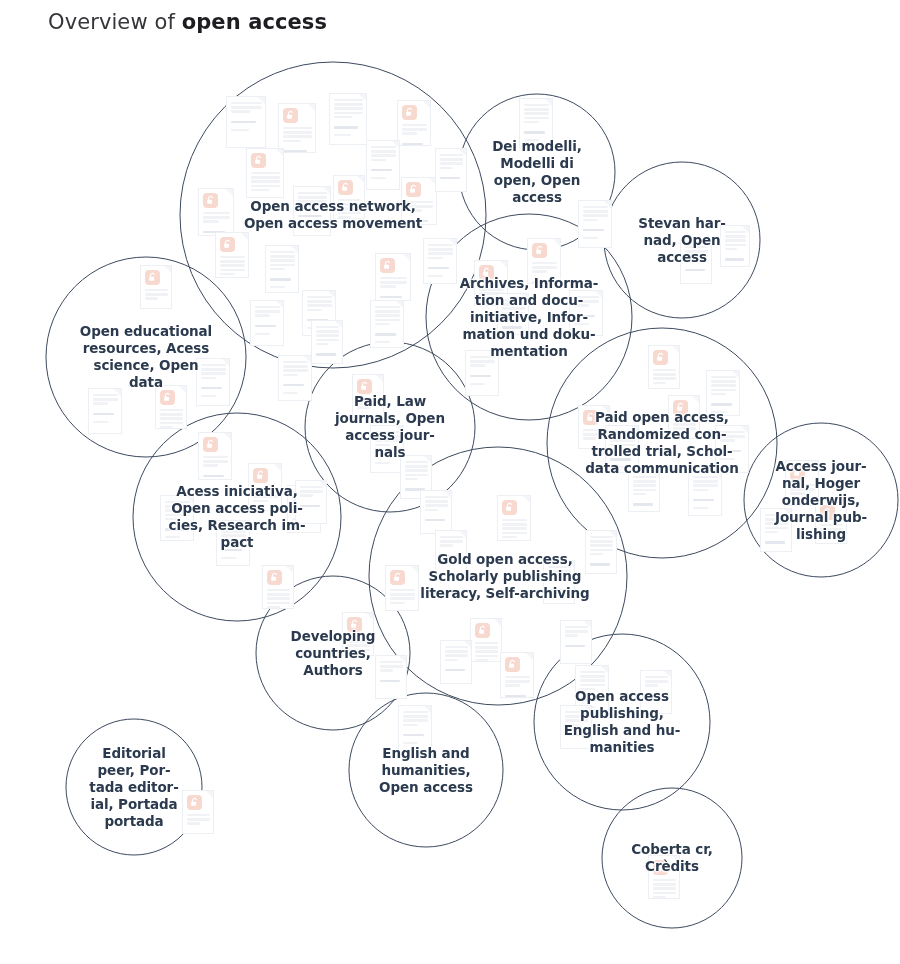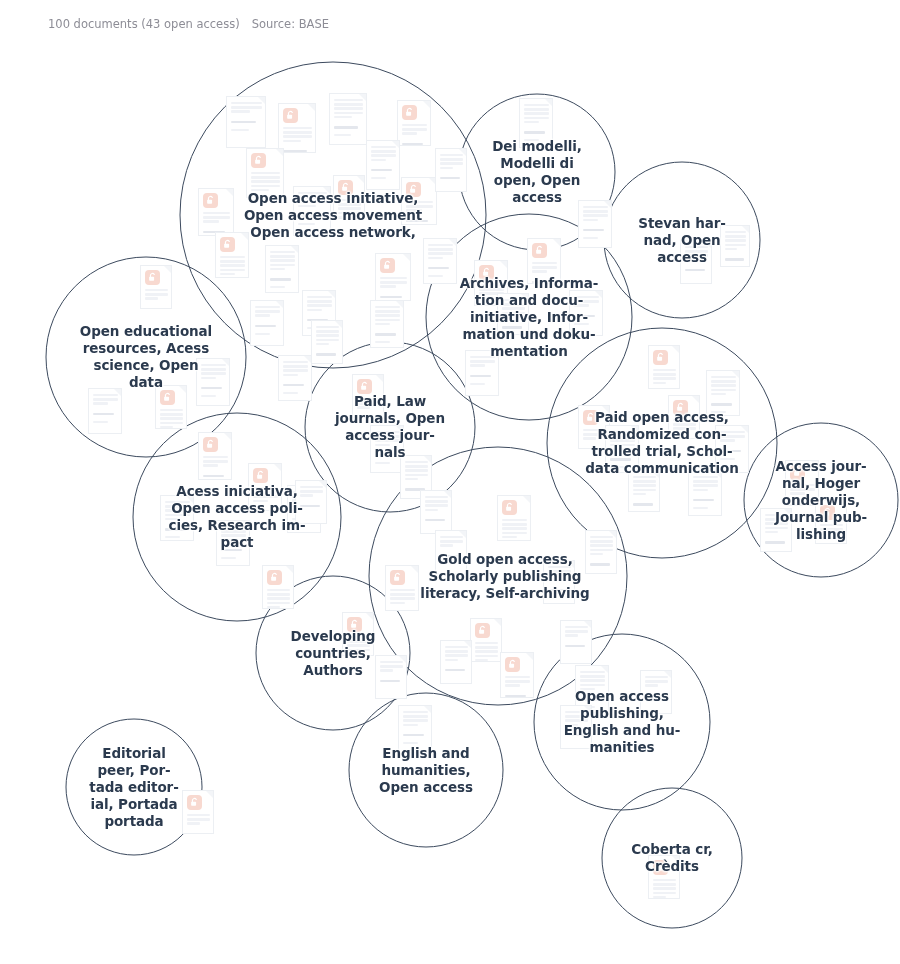--- a/index.html
+++ b/index.html
@@ -105,22 +105,22 @@
     text-shadow:
        0 0 3px #fff,  0 0 3px #fff,
        1px 0 2px #fff, -1px 0 2px #fff,
        0 1px 2px #fff, 0 -1px 2px #fff;
   }
 </style>
 </head>
 <body>
 
 <div id="header">
-  <div id="subtitle">
-    <span>100 documents (43 open access)</span><span class="gap"></span><span>Source: BASE</span>
+  <div id="title">
+    <span>Overview of </span><span class="strong">open access</span>
   </div>
 </div>
 
 <div id="canvas">
   <svg id="bubble-svg" viewBox="0 0 900 964">
       <circle cx="333" cy="215" r="153" fill="none" stroke="#3c4a5e" stroke-width="1"></circle>
       <circle cx="537" cy="172" r="78" fill="none" stroke="#3c4a5e" stroke-width="1"></circle>
       <circle cx="682" cy="240" r="78" fill="none" stroke="#3c4a5e" stroke-width="1"></circle>
       <circle cx="529" cy="317" r="103" fill="none" stroke="#3c4a5e" stroke-width="1"></circle>
       <circle cx="146" cy="357" r="100" fill="none" stroke="#3c4a5e" stroke-width="1"></circle>
@@ -888,23 +888,22 @@
         <div class="doc-line" style="left: 4px; top: 5px; height: 2.4px; width: 21px;"></div>
         <div class="doc-line" style="left: 4px; top: 9.2px; height: 2.4px; width: 21px;"></div>
         <div class="doc-line" style="left: 4px; top: 13.4px; height: 2.4px; width: 21px;"></div>
         <div class="doc-line" style="left: 4px; top: 17.6px; height: 2.4px; width: 21px;"></div>
         <div class="doc-line" style="left: 4px; top: 21.8px; height: 2.4px; width: 12px;"></div>
         <div class="doc-line dark" style="left: 4px; top: 32px; height: 2.6px; width: 18.6px;"></div>
       </div>
     </div>
   <div id="labels-layer">
       <div class="cluster-label" title="Open access initiative, Open access network, Open access movement" style="left: 333px; top: 215px; width: 230px; font-size: 13.5px;">
-        <div>Open access initiative,</div>
+        <div>Open access network,</div>
         <div>Open access movement</div>
-        <div>Open access network,</div>
       </div>
       <div class="cluster-label" title="Dei modelli, Modelli di open, Open access" style="left: 537px; top: 172px; width: 120px; font-size: 13.5px;">
         <div>Dei modelli,</div>
         <div>Modelli di</div>
         <div>open, Open</div>
         <div>access</div>
       </div>
       <div class="cluster-label" title="Stevan harnad, Open access" style="left: 682px; top: 240px; width: 110px; font-size: 13.5px;">
         <div>Stevan har-</div>
         <div>nad, Open</div>

